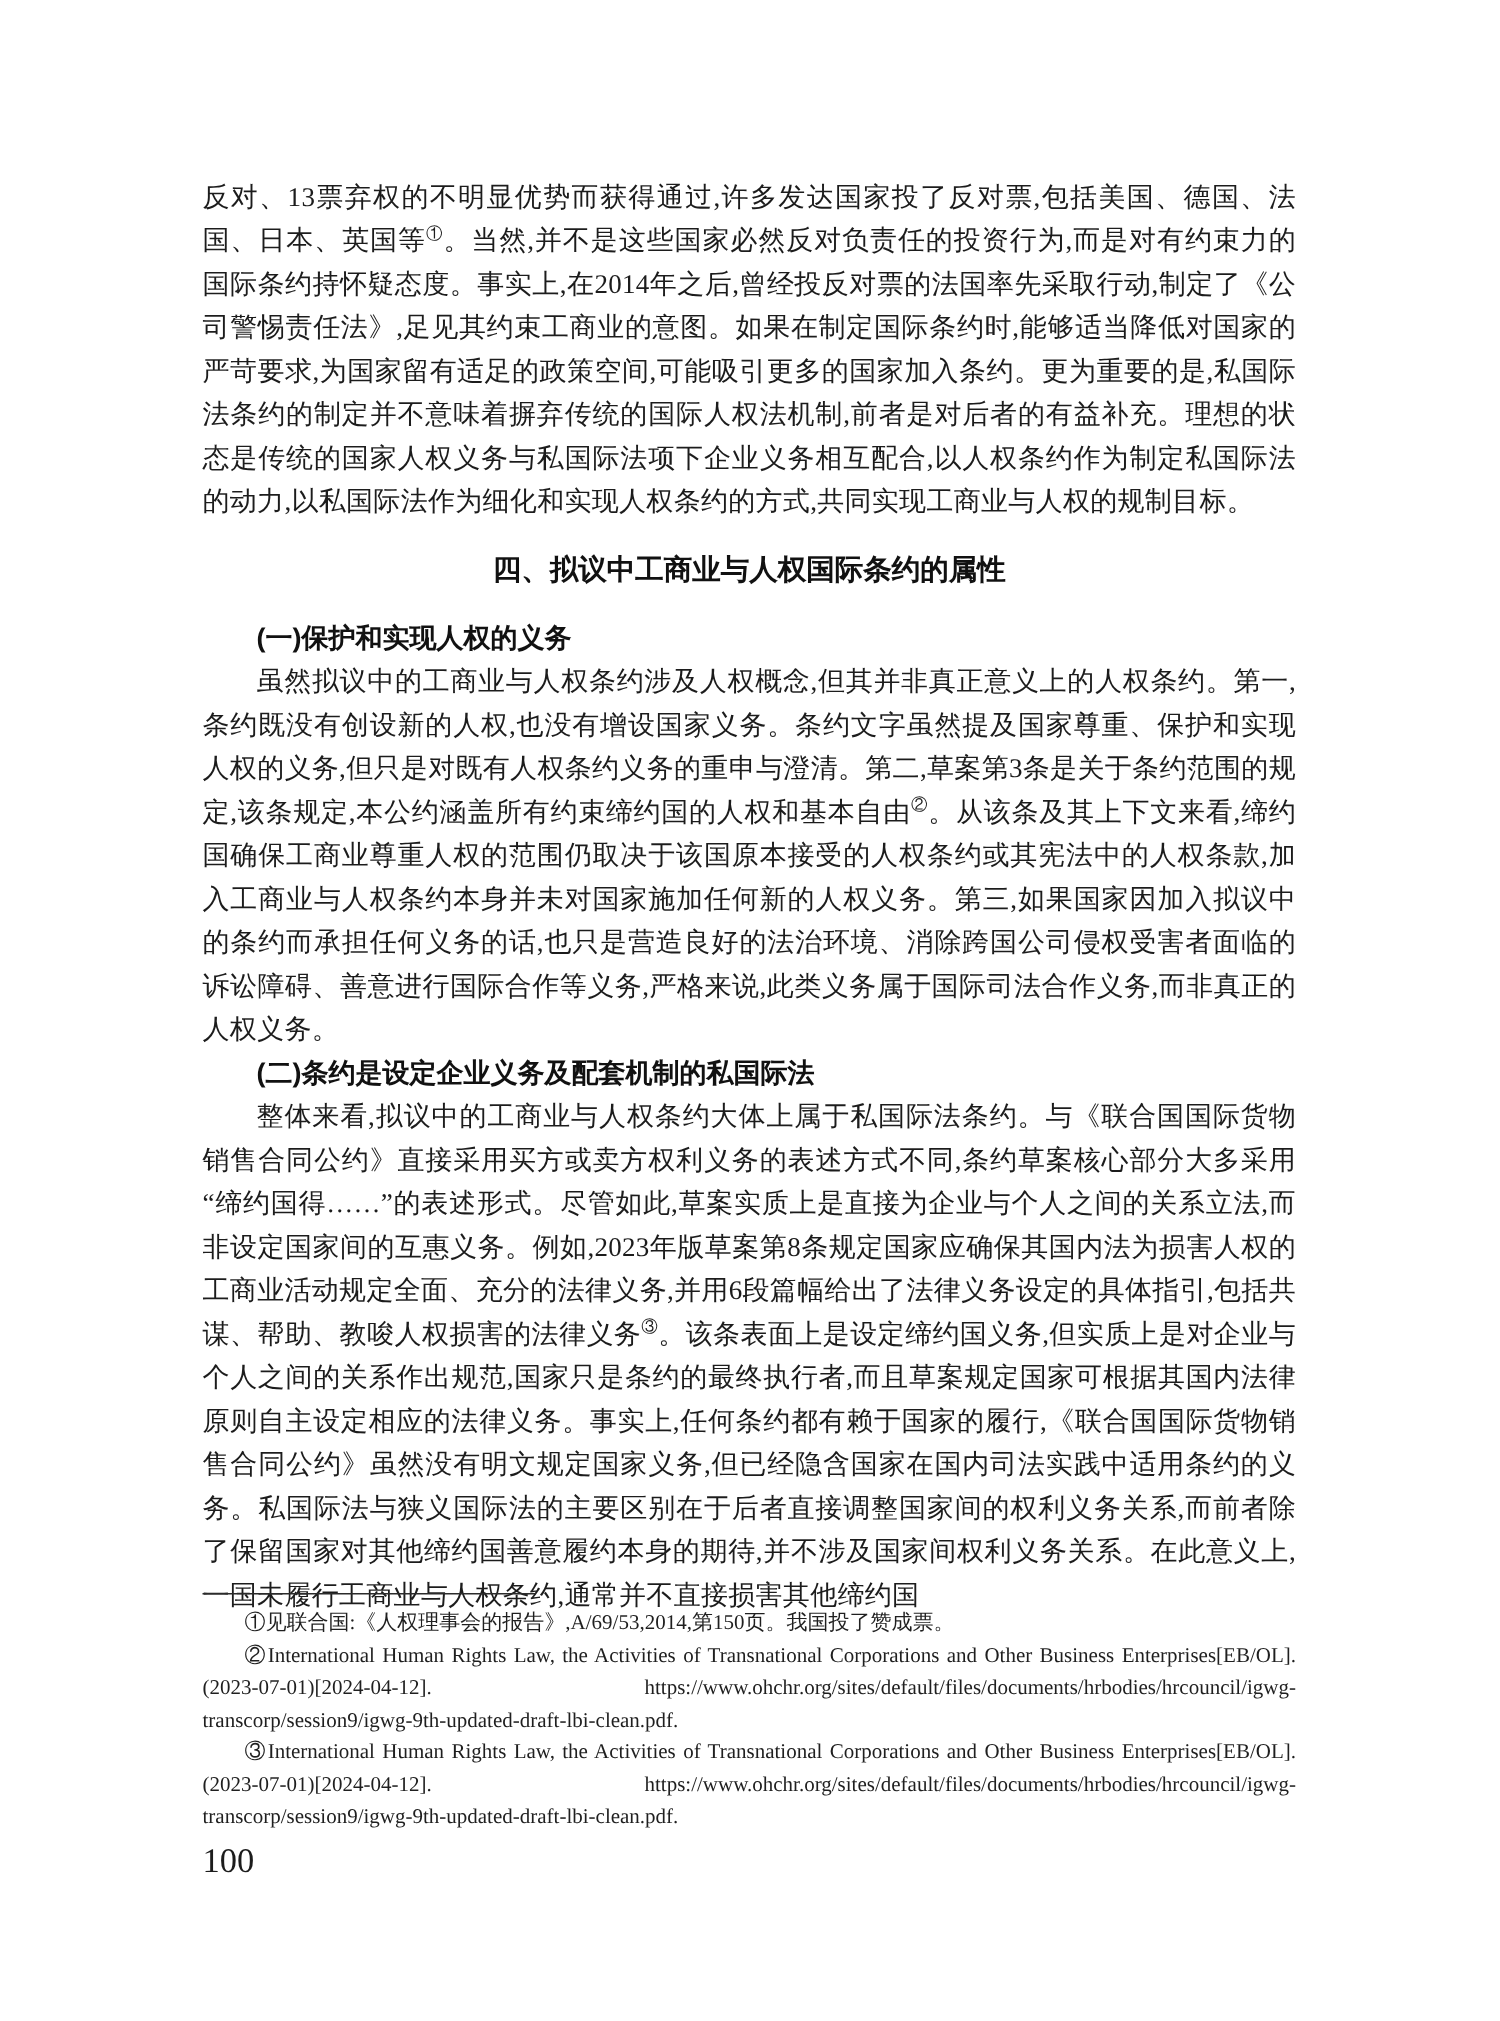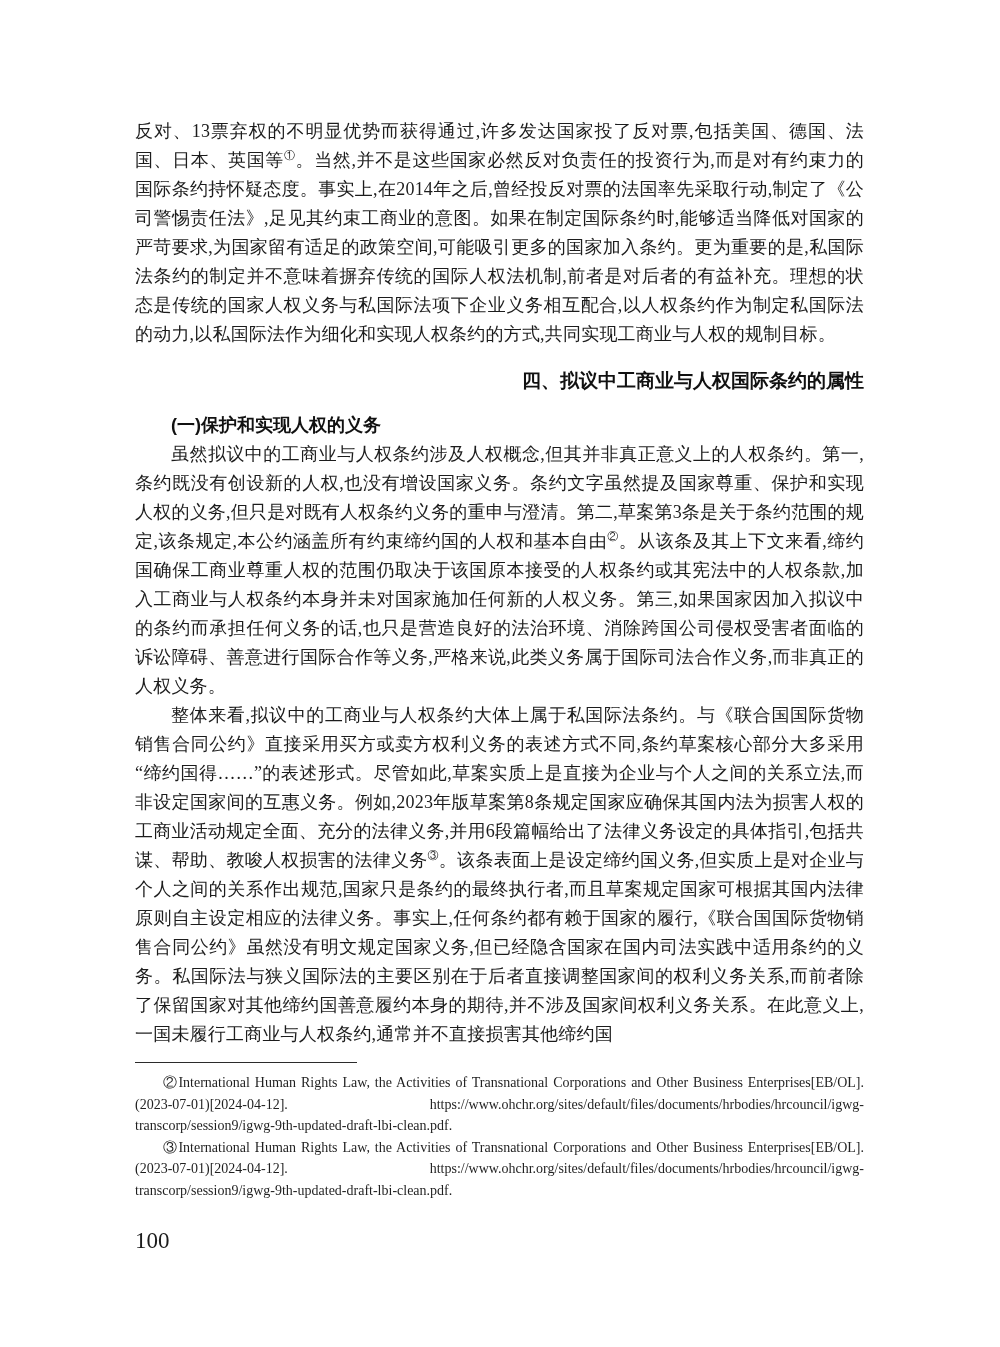--- a/index.html
+++ b/index.html
@@ -20,21 +20,21 @@
     text-justify: inter-ideograph;
     letter-spacing: 0.2px;
   }
   .indent { text-indent: 2em; }
   .section-heading {
     margin: 17px 0 16px 0;
     font-family: "Liberation Sans", "DejaVu Sans", sans-serif;
     font-size: 19px;
     font-weight: bold;
     line-height: 29px;
-    text-align: right;
+    text-align: center;
     color: #111111;
   }
   .sub-heading {
     margin: 0;
     font-family: "Liberation Sans", "DejaVu Sans", sans-serif;
     font-size: 18px;
     font-weight: bold;
     line-height: 29px;
     text-indent: 2em;
     color: #111111;
@@ -73,28 +73,30 @@
 
     <p class="body-text"><span>反对、13票弃权的不明显优势而获得通过,许多发达国家投了反对票,包括美国、德国、法国、日本、英国等</span><sup class="fnref">①</sup><span>。当然,并不是这些国家必然反对负责任的投资行为,而是对有约束力的国际条约持怀疑态度。事实上,在2014年之后,曾经投反对票的法国率先采取行动,制定了《公司警惕责任法》,足见其约束工商业的意图。如果在制定国际条约时,能够适当降低对国家的严苛要求,为国家留有适足的政策空间,可能吸引更多的国家加入条约。更为重要的是,私国际法条约的制定并不意味着摒弃传统的国际人权法机制,前者是对后者的有益补充。理想的状态是传统的国家人权义务与私国际法项下企业义务相互配合,以人权条约作为制定私国际法的动力,以私国际法作为细化和实现人权条约的方式,共同实现工商业与人权的规制目标。</span></p>
 
     <h2 class="section-heading">四、拟议中工商业与人权国际条约的属性</h2>
 
 
     <h3 class="sub-heading">(一)保护和实现人权的义务</h3>
 
     <p class="body-text indent"><span>虽然拟议中的工商业与人权条约涉及人权概念,但其并非真正意义上的人权条约。第一,条约既没有创设新的人权,也没有增设国家义务。条约文字虽然提及国家尊重、保护和实现人权的义务,但只是对既有人权条约义务的重申与澄清。第二,草案第3条是关于条约范围的规定,该条规定,本公约涵盖所有约束缔约国的人权和基本自由</span><sup class="fnref">②</sup><span>。从该条及其上下文来看,缔约国确保工商业尊重人权的范围仍取决于该国原本接受的人权条约或其宪法中的人权条款,加入工商业与人权条约本身并未对国家施加任何新的人权义务。第三,如果国家因加入拟议中的条约而承担任何义务的话,也只是营造良好的法治环境、消除跨国公司侵权受害者面临的诉讼障碍、善意进行国际合作等义务,严格来说,此类义务属于国际司法合作义务,而非真正的人权义务。</span></p>
 
+    <h3 class="sub-heading">(二)条约是设定企业义务及配套机制的私国际法</h3>
 
     <p class="body-text indent"><span>整体来看,拟议中的工商业与人权条约大体上属于私国际法条约。与《联合国国际货物销售合同公约》直接采用买方或卖方权利义务的表述方式不同,条约草案核心部分大多采用“缔约国得……”的表述形式。尽管如此,草案实质上是直接为企业与个人之间的关系立法,而非设定国家间的互惠义务。例如,2023年版草案第8条规定国家应确保其国内法为损害人权的工商业活动规定全面、充分的法律义务,并用6段篇幅给出了法律义务设定的具体指引,包括共谋、帮助、教唆人权损害的法律义务</span><sup class="fnref">③</sup><span>。该条表面上是设定缔约国义务,但实质上是对企业与个人之间的关系作出规范,国家只是条约的最终执行者,而且草案规定国家可根据其国内法律原则自主设定相应的法律义务。事实上,任何条约都有赖于国家的履行,《联合国国际货物销售合同公约》虽然没有明文规定国家义务,但已经隐含国家在国内司法实践中适用条约的义务。私国际法与狭义国际法的主要区别在于后者直接调整国家间的权利义务关系,而前者除了保留国家对其他缔约国善意履约本身的期待,并不涉及国家间权利义务关系。在此意义上,一国未履行工商业与人权条约,通常并不直接损害其他缔约国</span></p>
 
   </main>
 
   <footer class="footnotes">
     <div class="fn-rule"></div>
 
+    <p class="footnote"><span class="fn-marker">①</span><span>见联合国:《人权理事会的报告》,A/69/53,2014,第150页。我国投了赞成票。</span></p>
 
     <p class="footnote"><span class="fn-marker">②</span><span>International Human Rights Law, the Activities of Transnational Corporations and Other Business Enterprises[EB/OL].(2023-07-01)[2024-04-12]. https://www.ohchr.org/sites/default/files/documents/hrbodies/hrcouncil/igwg-transcorp/session9/igwg-9th-updated-draft-lbi-clean.pdf.</span></p>
 
     <p class="footnote"><span class="fn-marker">③</span><span>International Human Rights Law, the Activities of Transnational Corporations and Other Business Enterprises[EB/OL].(2023-07-01)[2024-04-12]. https://www.ohchr.org/sites/default/files/documents/hrbodies/hrcouncil/igwg-transcorp/session9/igwg-9th-updated-draft-lbi-clean.pdf.</span></p>
   </footer>
 
   <div class="page-number">100</div>
 
 </div>
 

